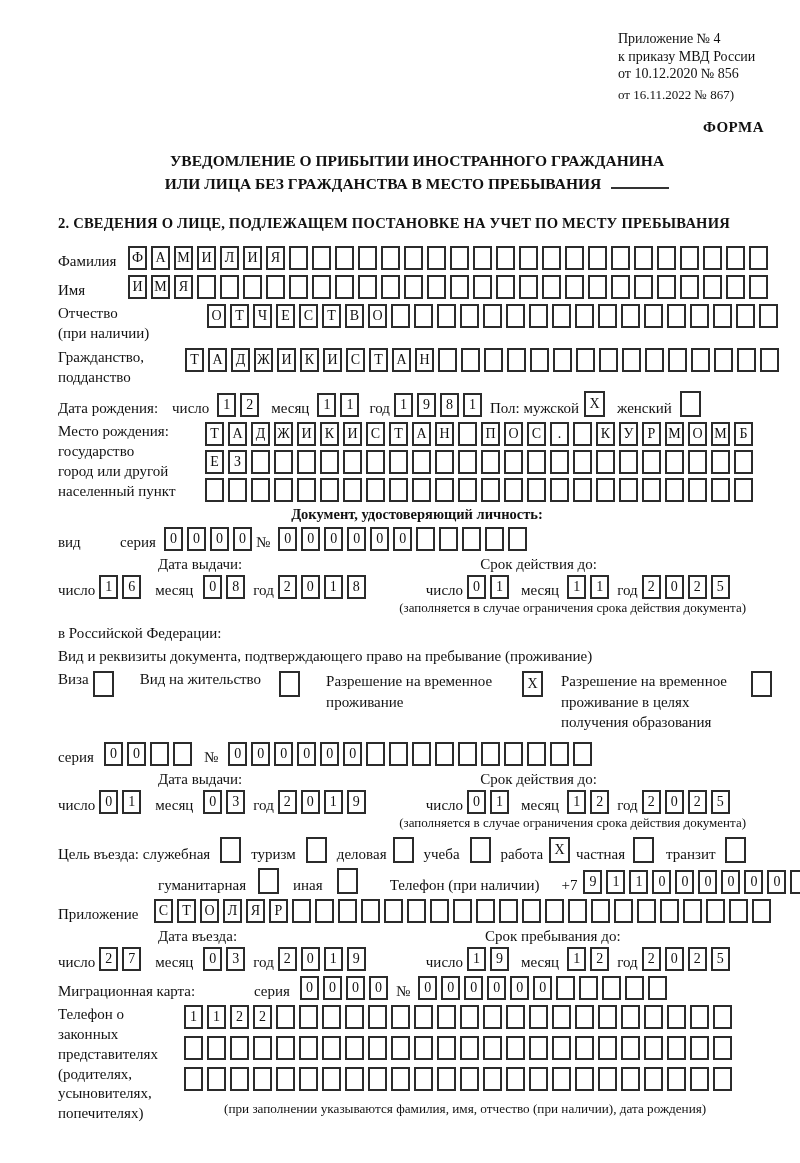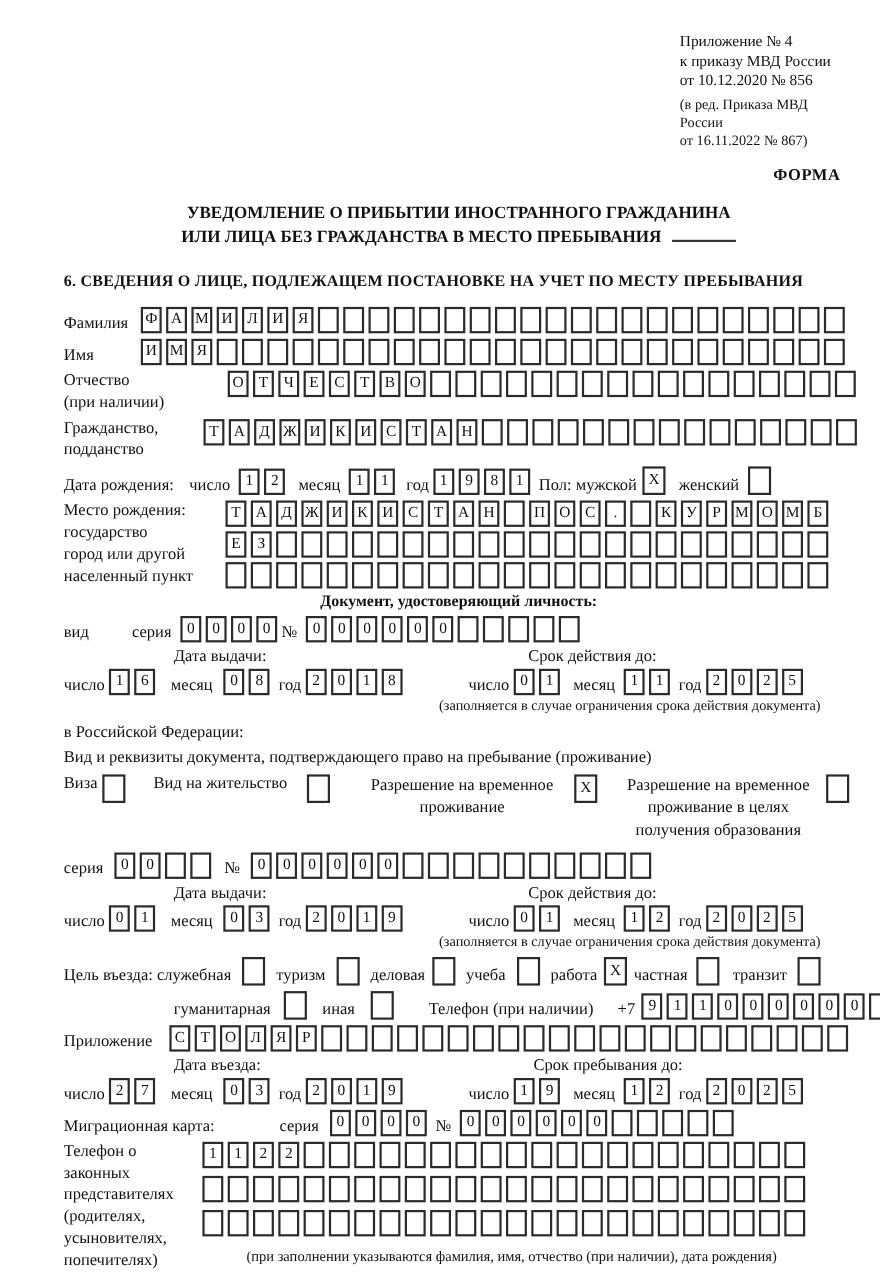--- a/index.html
+++ b/index.html
@@ -28,48 +28,47 @@
   .hdr .small{font-size:13px;margin-top:4px;line-height:1.26;}
   .forma{text-align:right;font-weight:bold;font-size:15px;margin:16px 12px 0 0;letter-spacing:.5px;}
   .title{text-align:center;font-weight:bold;font-size:15.5px;line-height:1.45;margin-top:14px;}
   .t-underline{display:inline-block;width:58px;border-bottom:2px solid #333;margin-left:10px;vertical-align:baseline;}
   .sec{font-weight:bold;font-size:14.6px;margin-top:20px;margin-bottom:14px;letter-spacing:.2px;}
   .dochead{text-align:center;font-weight:bold;font-size:14.5px;margin:2px 0 4px 0;}
   .dates-head{display:flex;font-size:15px;margin-bottom:2px;}
   .note{font-size:13px;text-align:right;margin:1px 30px 6px 0;}
   .para{font-size:15px;line-height:1.5;margin-bottom:4px;}
   .cbgroup{display:flex;align-items:flex-start;margin:4px 0 10px 0;}
-  .cbcenter{text-align:center;font-size:15px;line-height:1.35;}
+  .cbcenter{text-align:left;font-size:15px;line-height:1.35;}
   .legalnote{font-size:13.2px;margin:2px 0 0 166px;}
 </style>
 </head>
 <body>
 
 <div class="page">
 
   <div class="hdr">
     <div>Приложение № 4</div>
     <div>к приказу МВД России</div>
     <div>от 10.12.2020 № 856</div>
     <div class="small">
-      <div>(в ред. Приказа МВД России</div>
       <div>от 16.11.2022 № 867)</div>
     </div>
   </div>
 
   <div class="forma">ФОРМА</div>
 
   <div class="title">
     <div>УВЕДОМЛЕНИЕ О ПРИБЫТИИ ИНОСТРАННОГО ГРАЖДАНИНА</div>
     <div>
       <span>ИЛИ ЛИЦА БЕЗ ГРАЖДАНСТВА В МЕСТО ПРЕБЫВАНИЯ</span><span class="t-underline"></span>
     </div>
   </div>
 
-  <div class="sec">6. СВЕДЕНИЯ О ЛИЦЕ, ПОДЛЕЖАЩЕМ ПОСТАНОВКЕ НА УЧЕТ ПО МЕСТУ ПРЕБЫВАНИЯ</div>
+  <div class="sec">2. СВЕДЕНИЯ О ЛИЦЕ, ПОДЛЕЖАЩЕМ ПОСТАНОВКЕ НА УЧЕТ ПО МЕСТУ ПРЕБЫВАНИЯ</div>
 
   <div class="frow">
     <span class="lbl" style="width:70px">Фамилия</span>
     <span class="cells"><span class="cell">Ф</span><span class="cell">А</span><span class="cell">М</span><span class="cell">И</span><span class="cell">Л</span><span class="cell">И</span><span class="cell">Я</span><span class="cell"></span><span class="cell"></span><span class="cell"></span><span class="cell"></span><span class="cell"></span><span class="cell"></span><span class="cell"></span><span class="cell"></span><span class="cell"></span><span class="cell"></span><span class="cell"></span><span class="cell"></span><span class="cell"></span><span class="cell"></span><span class="cell"></span><span class="cell"></span><span class="cell"></span><span class="cell"></span><span class="cell"></span><span class="cell"></span><span class="cell"></span></span>
   </div>
 
   <div class="frow">
     <span class="lbl" style="width:70px">Имя</span>
     <span class="cells"><span class="cell">И</span><span class="cell">М</span><span class="cell">Я</span><span class="cell"></span><span class="cell"></span><span class="cell"></span><span class="cell"></span><span class="cell"></span><span class="cell"></span><span class="cell"></span><span class="cell"></span><span class="cell"></span><span class="cell"></span><span class="cell"></span><span class="cell"></span><span class="cell"></span><span class="cell"></span><span class="cell"></span><span class="cell"></span><span class="cell"></span><span class="cell"></span><span class="cell"></span><span class="cell"></span><span class="cell"></span><span class="cell"></span><span class="cell"></span><span class="cell"></span><span class="cell"></span></span>
   </div>

